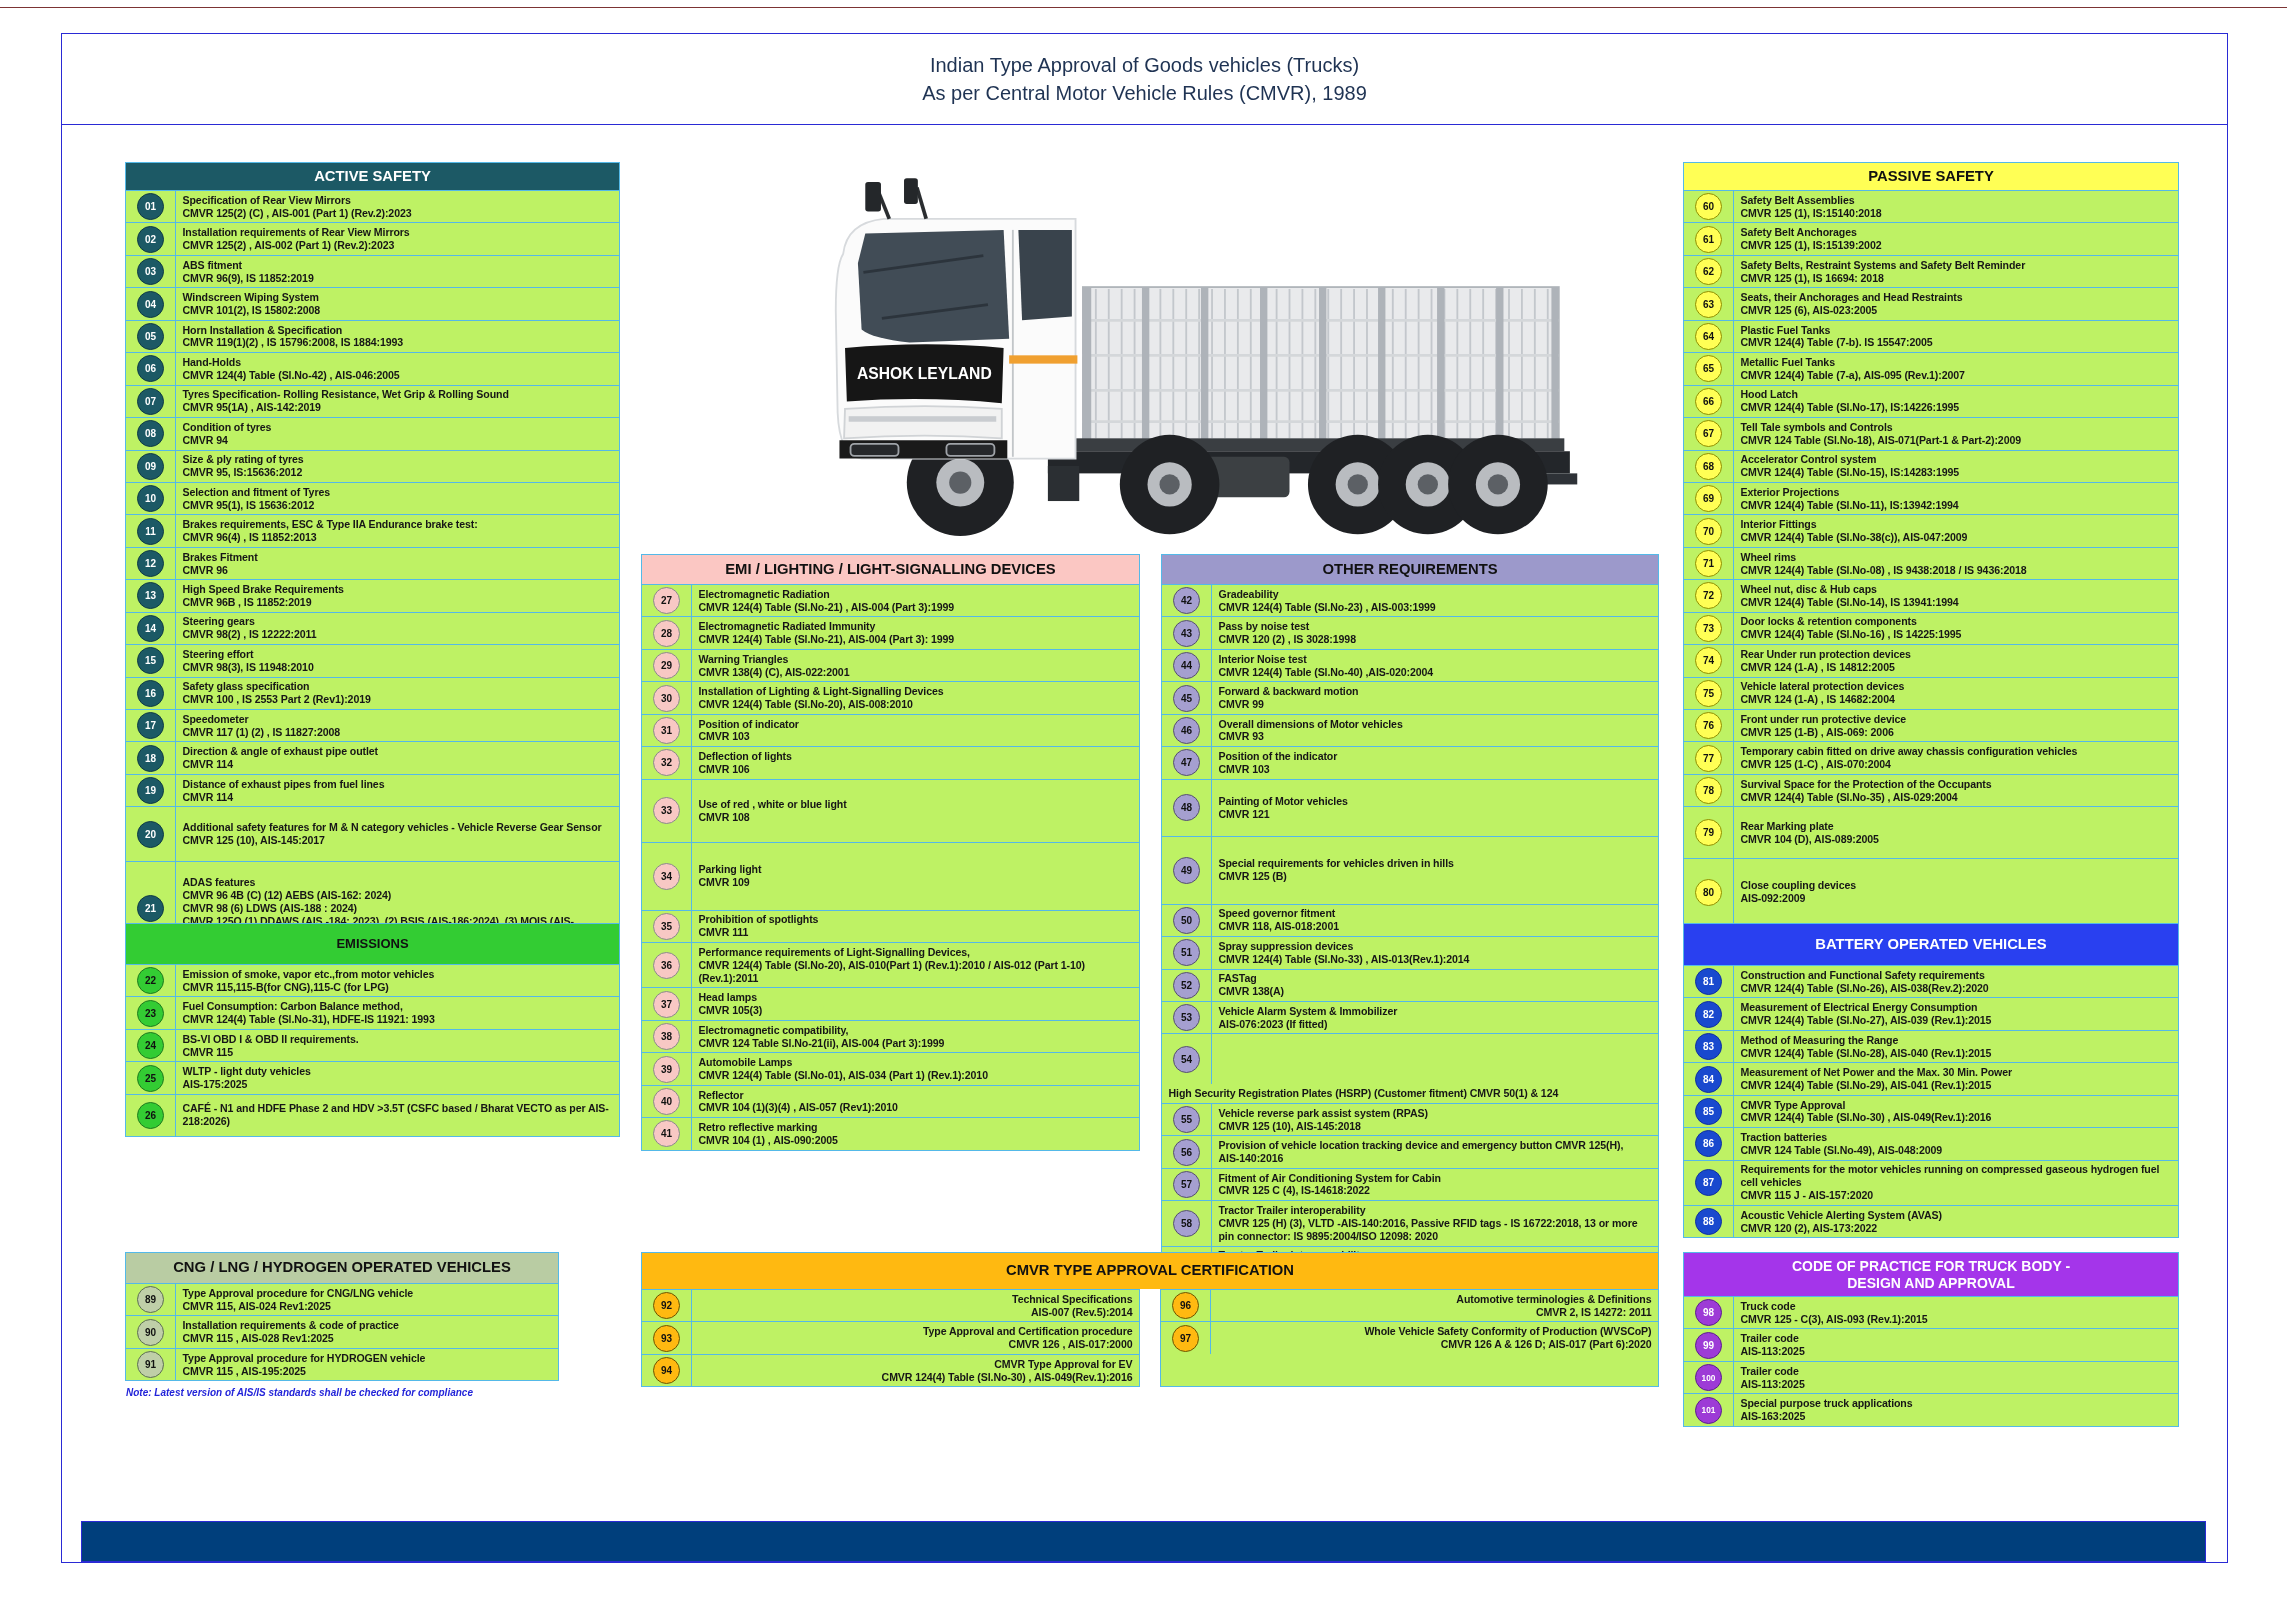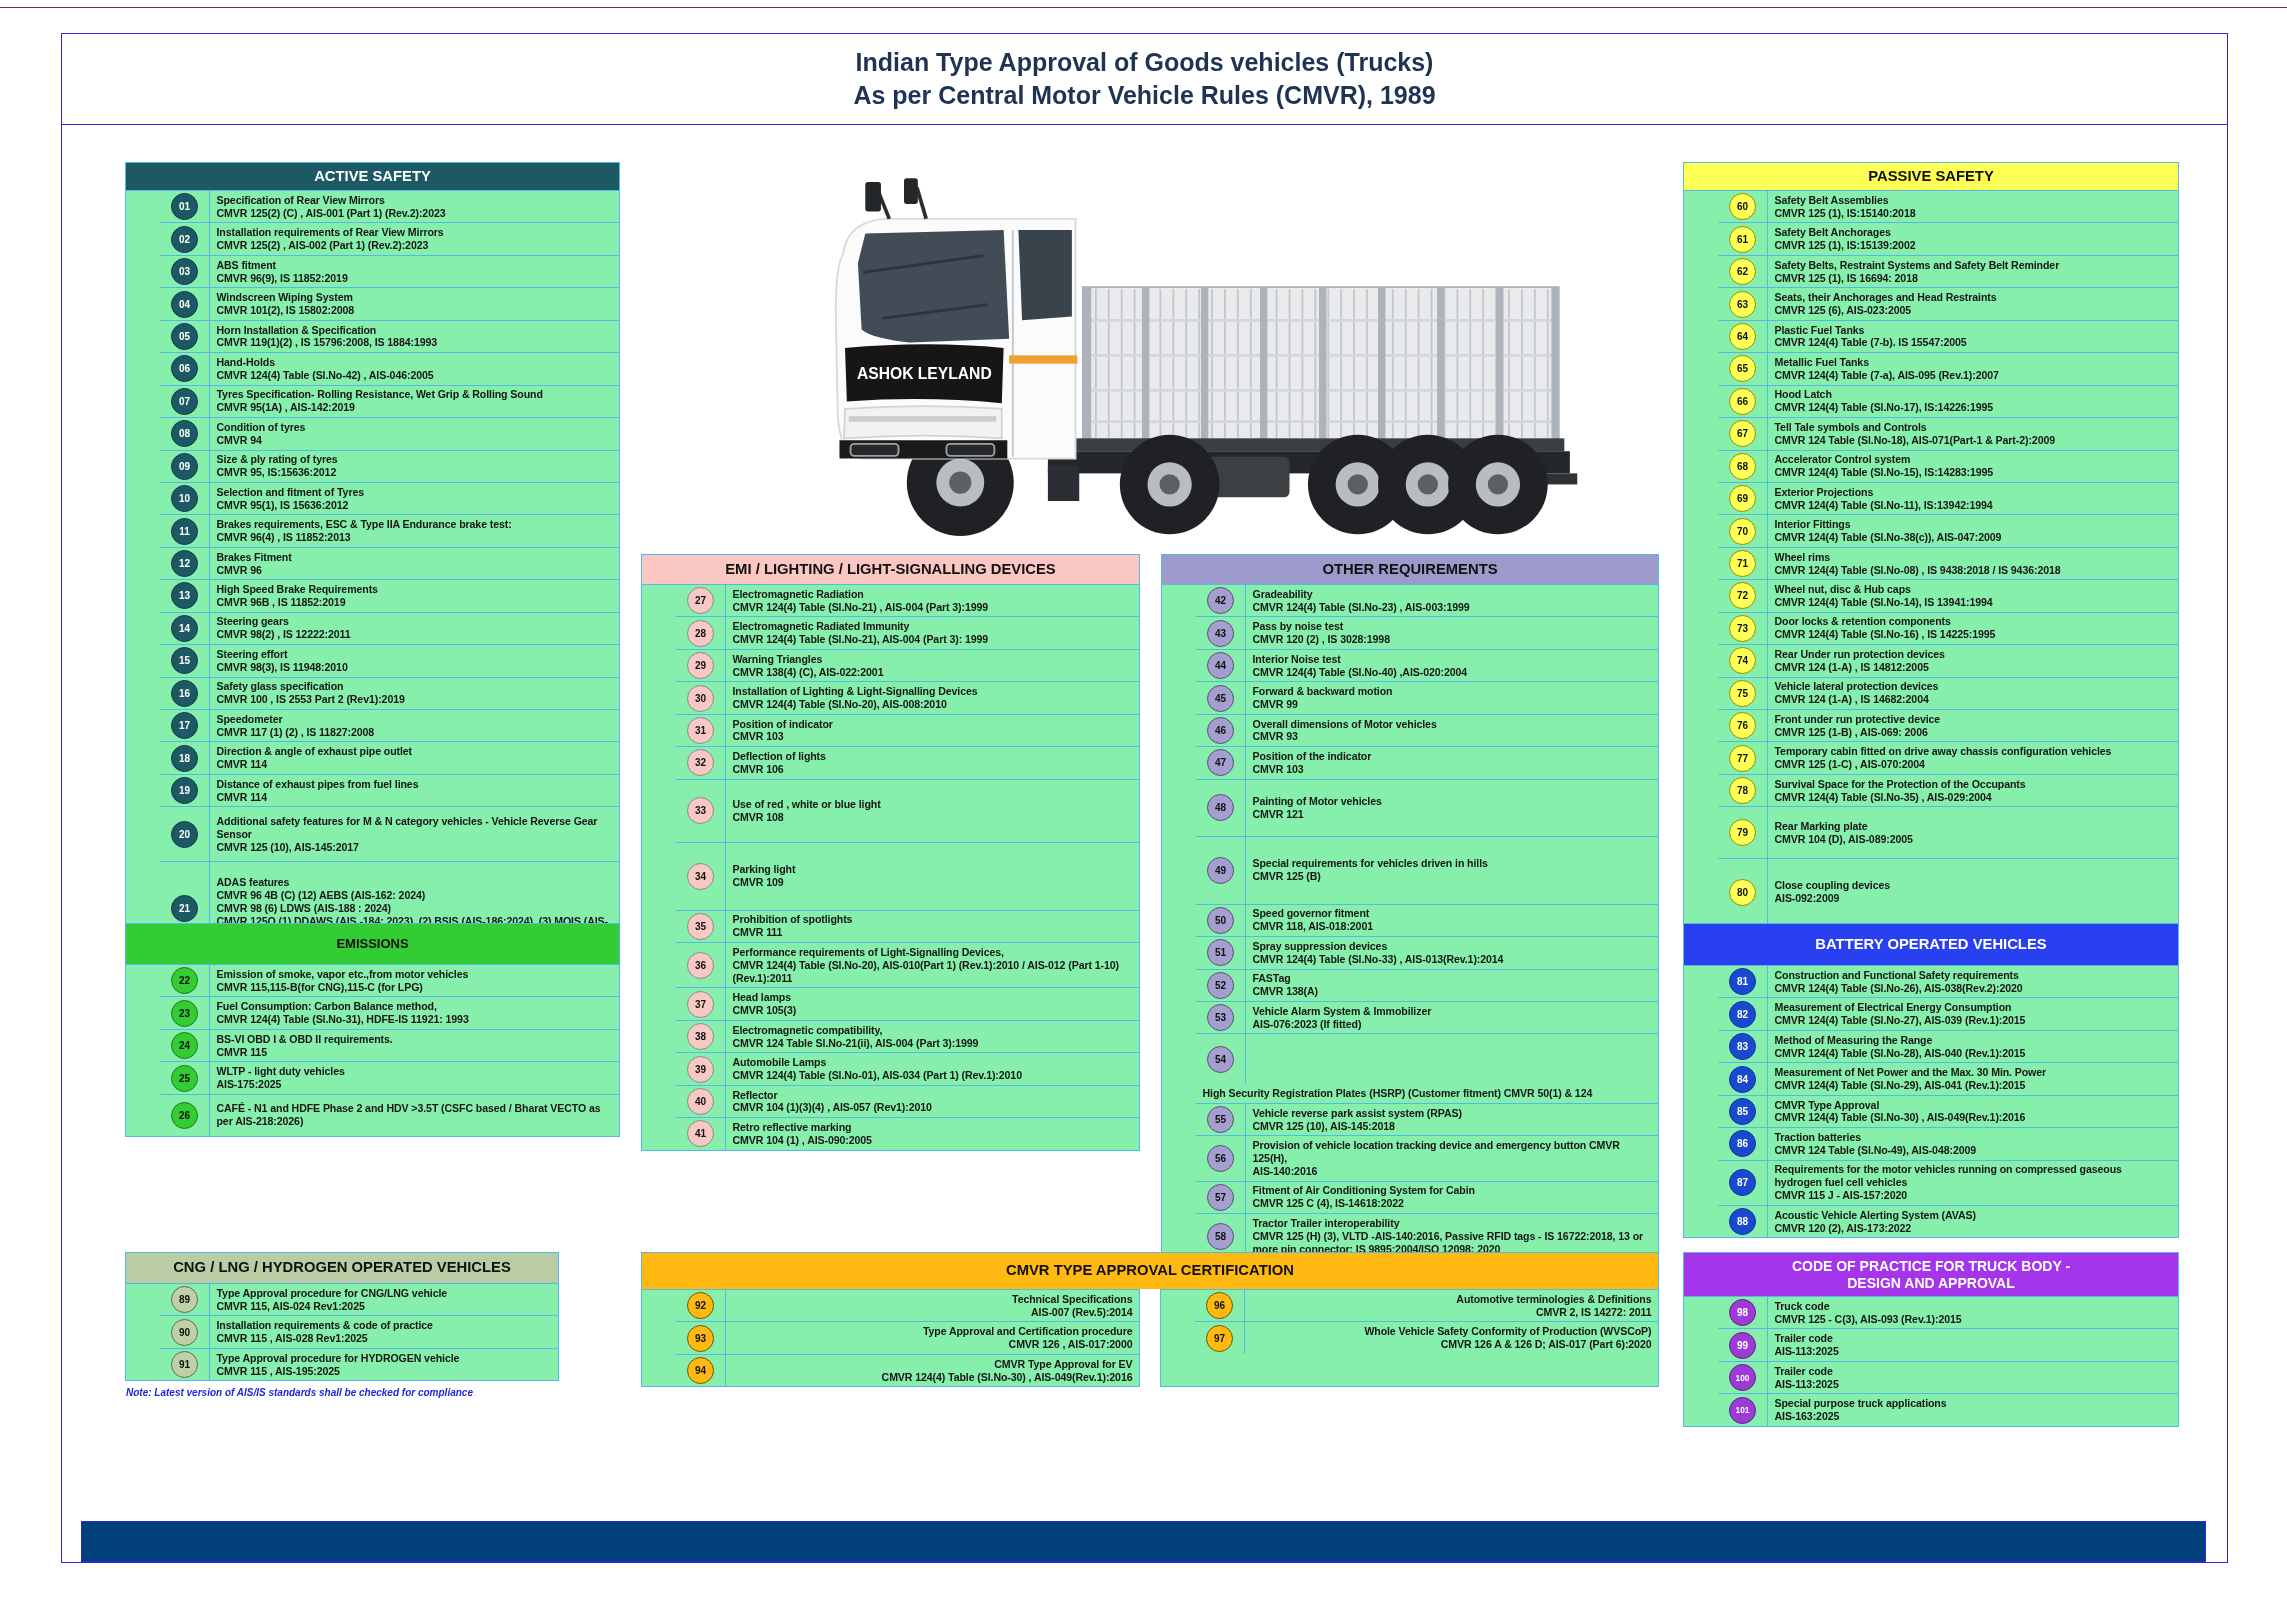--- a/index.html
+++ b/index.html
@@ -4,29 +4,29 @@
 <style>
   html,body{margin:0;padding:0;}
   body{width:2288px;height:1619px;position:relative;background:#ffffff;
        font-family:"Liberation Sans",sans-serif;overflow:hidden;}
   .topline{position:absolute;left:0;top:6.5px;width:2288px;height:1.8px;background:#7c3434;}
   .frame{position:absolute;left:61px;top:33px;width:2167px;height:1530px;
          border:1.8px solid #2a2ad5;background:#fff;box-sizing:border-box;}
   .titleband{position:absolute;left:61px;top:33px;width:2167px;height:92px;box-sizing:border-box;
          border:1.8px solid #2a2ad5;display:flex;flex-direction:column;justify-content:center;
          align-items:center;gap:5.5px;background:#fff;}
-  .title{font-size:25px;font-weight:bold;color:#1f3353;line-height:1.1;}
+  .title{font-size:20px;font-weight:normal;color:#1f3353;line-height:1.1;}
   .footerbar{position:absolute;left:81px;top:1521px;width:2125px;height:41px;
          background:#003f7c;border:1.8px solid #2a2ad5;box-sizing:border-box;}
   .panel{position:absolute;box-sizing:border-box;}
   .phead{height:var(--headh,29.5px);background:var(--hbg);color:var(--hfg);
          display:flex;align-items:center;justify-content:center;text-align:center;
          font-weight:bold;font-size:var(--headfs,14.8px);border:1.8px solid #54b9e8;border-bottom:none;
          white-space:pre-line;line-height:1.15;box-sizing:border-box;}
-  .pbody{border:1.8px solid #54b9e8;background:#86efac;box-sizing:border-box;padding-left:34px;}
+  .pbody{border:1.8px solid #54b9e8;background:#bef264;box-sizing:border-box;}
   .pbodies{display:flex;justify-content:space-between;}
   .prow{display:flex;border-bottom:1.8px solid #54b9e8;min-height:30px;box-sizing:border-box;}
   .prow:last-child{border-bottom:none;}
   .numcol{width:50px;flex:0 0 50px;border-right:1.8px solid #54b9e8;display:flex;
           align-items:center;justify-content:center;box-sizing:border-box;}
   .badge{width:27px;height:27px;border-radius:50%;background:var(--bbg);color:var(--bfg);
          border:1.8px solid var(--bbd);display:flex;align-items:center;justify-content:center;
          font-size:10px;font-weight:bold;box-sizing:border-box;flex:0 0 auto;}
   .badge.sm{font-size:8.3px;}
   .txt{flex:1;display:flex;flex-direction:column;justify-content:center;padding:2.8px 6.5px;min-width:0;}

